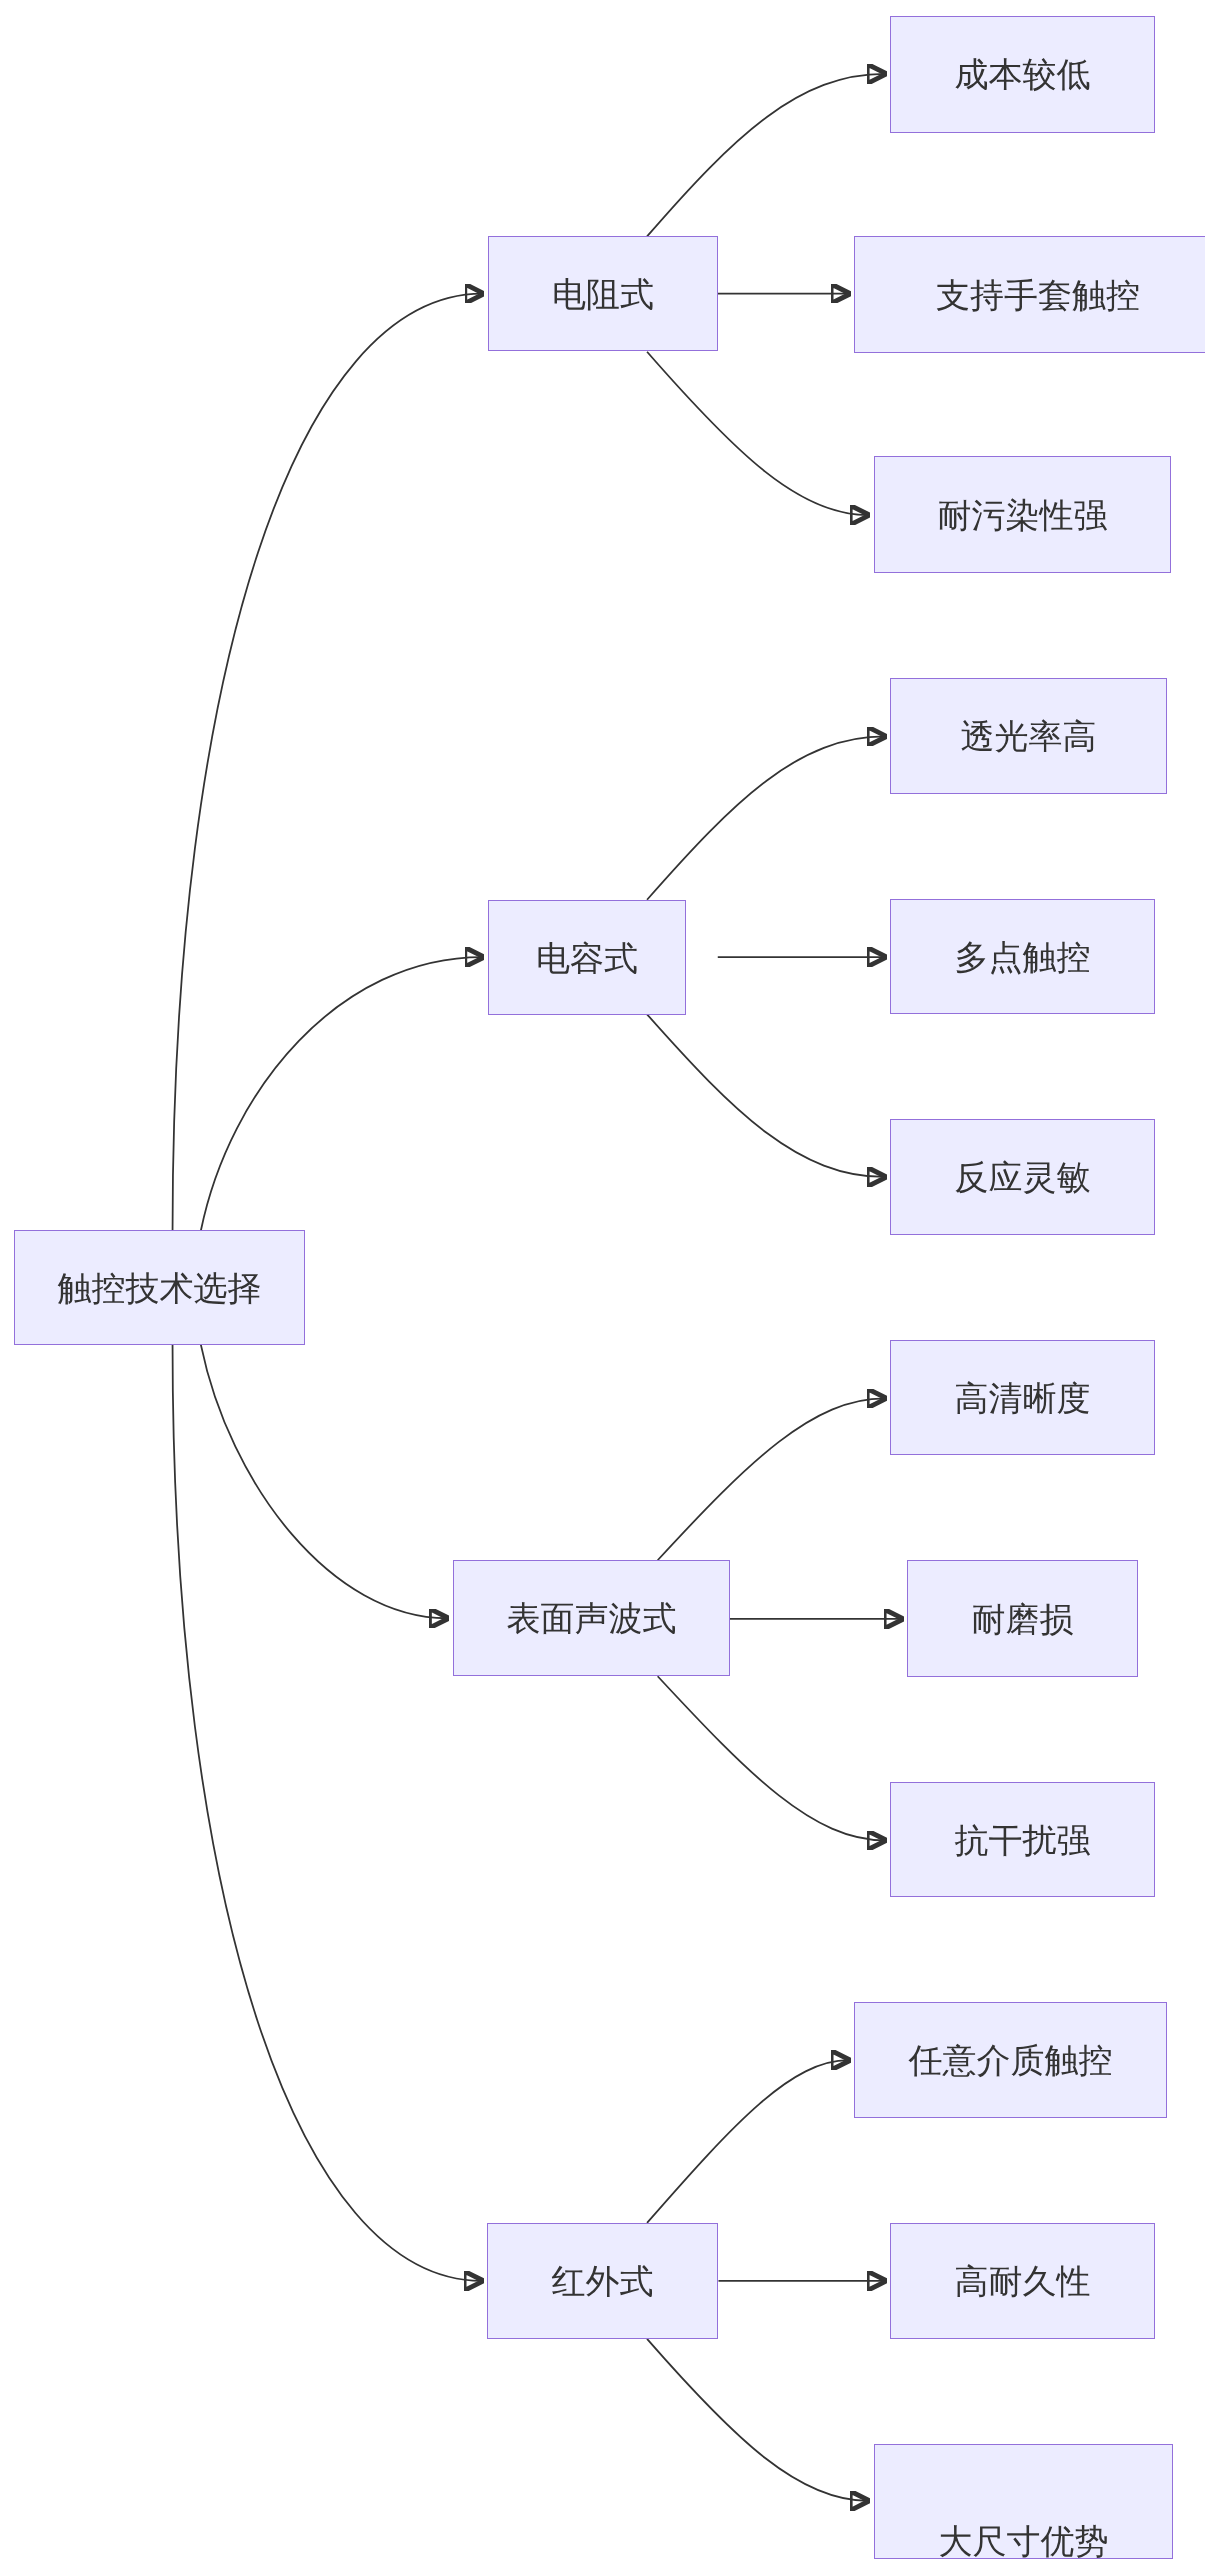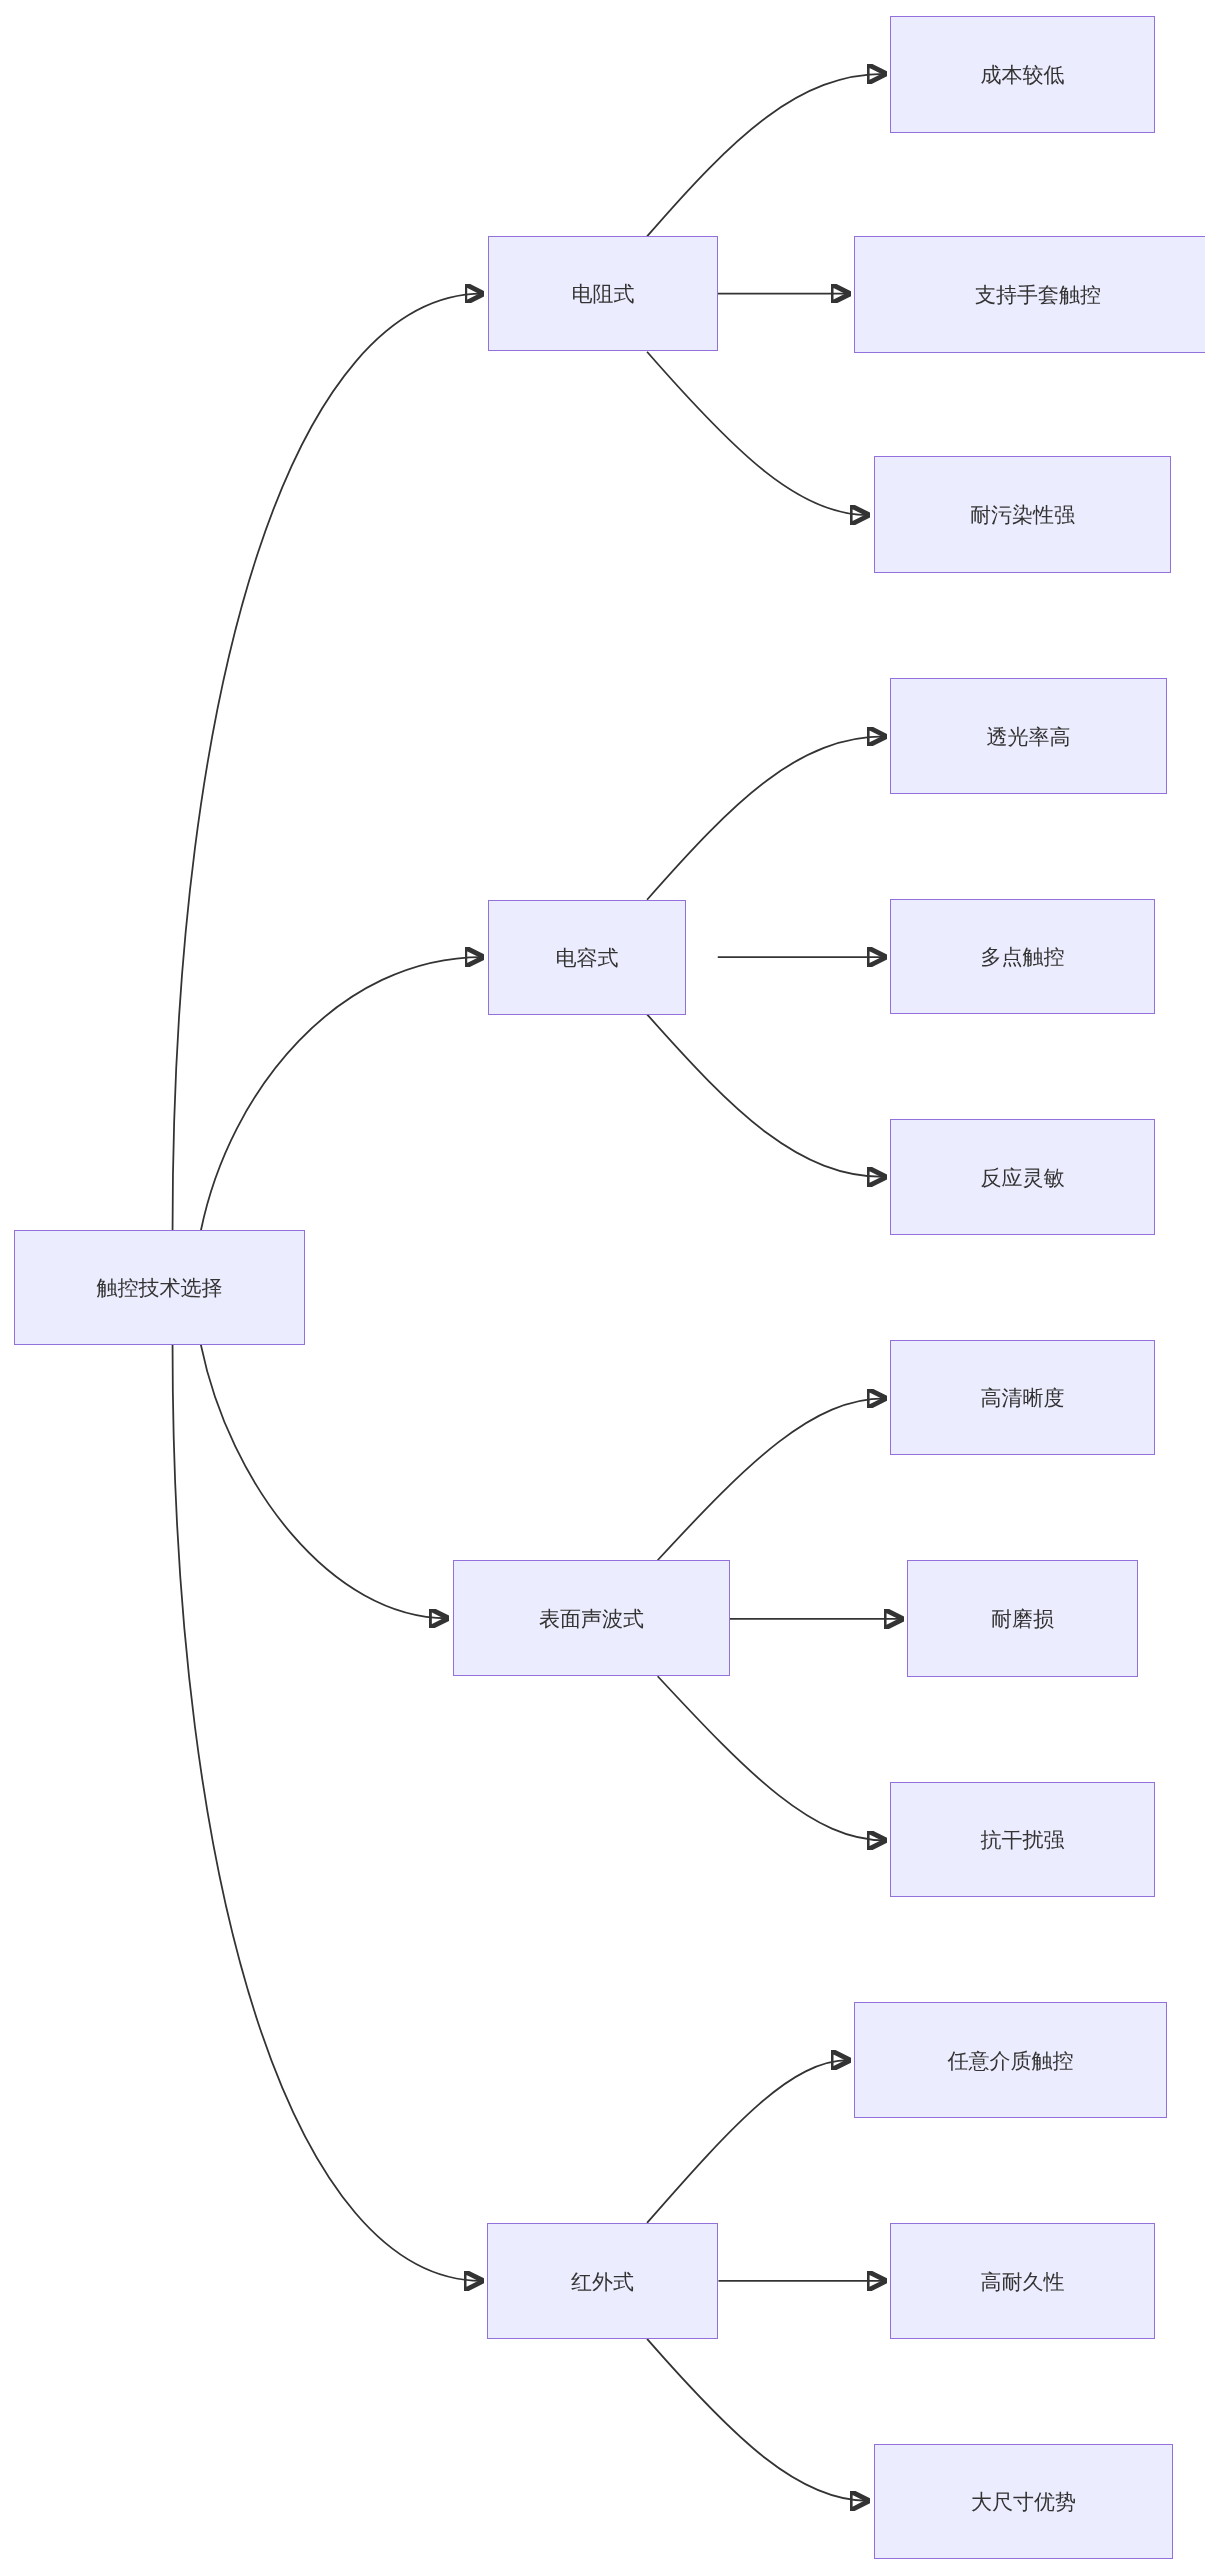--- a/index.html
+++ b/index.html
@@ -26,21 +26,21 @@
     fill: none;
     stroke: #333333;
     stroke-width: 2.5;
   }
   .node {
     position: absolute;
     box-sizing: border-box;
     background: #ECECFF;
     border: 1.8px solid #9370DB;
     color: #333333;
-    font-size: 21px;
+    font-size: 34px;
     line-height: 1;
     display: flex;
     align-items: center;
     justify-content: center;
     text-align: center;
     white-space: nowrap;
   }
 </style>
 </head>
 <body>
@@ -133,18 +133,18 @@
   </div>
 
   <div class="node" style="left:854px; top:2002px; width:313px; height:116px;">
     <span>任意介质触控</span>
   </div>
 
   <div class="node" style="left:890px; top:2223px; width:265px; height:116px;">
     <span>高耐久性</span>
   </div>
 
-  <div class="node" style="left:874px; top:2444px; width:299px; height:115px;">
+  <div class="node" style="left:874px; top:2444px; width:299px; height:115px;align-items:flex-end;">
     <span>大尺寸优势</span>
   </div>
 
 </div>
 
 
 </body></html>

